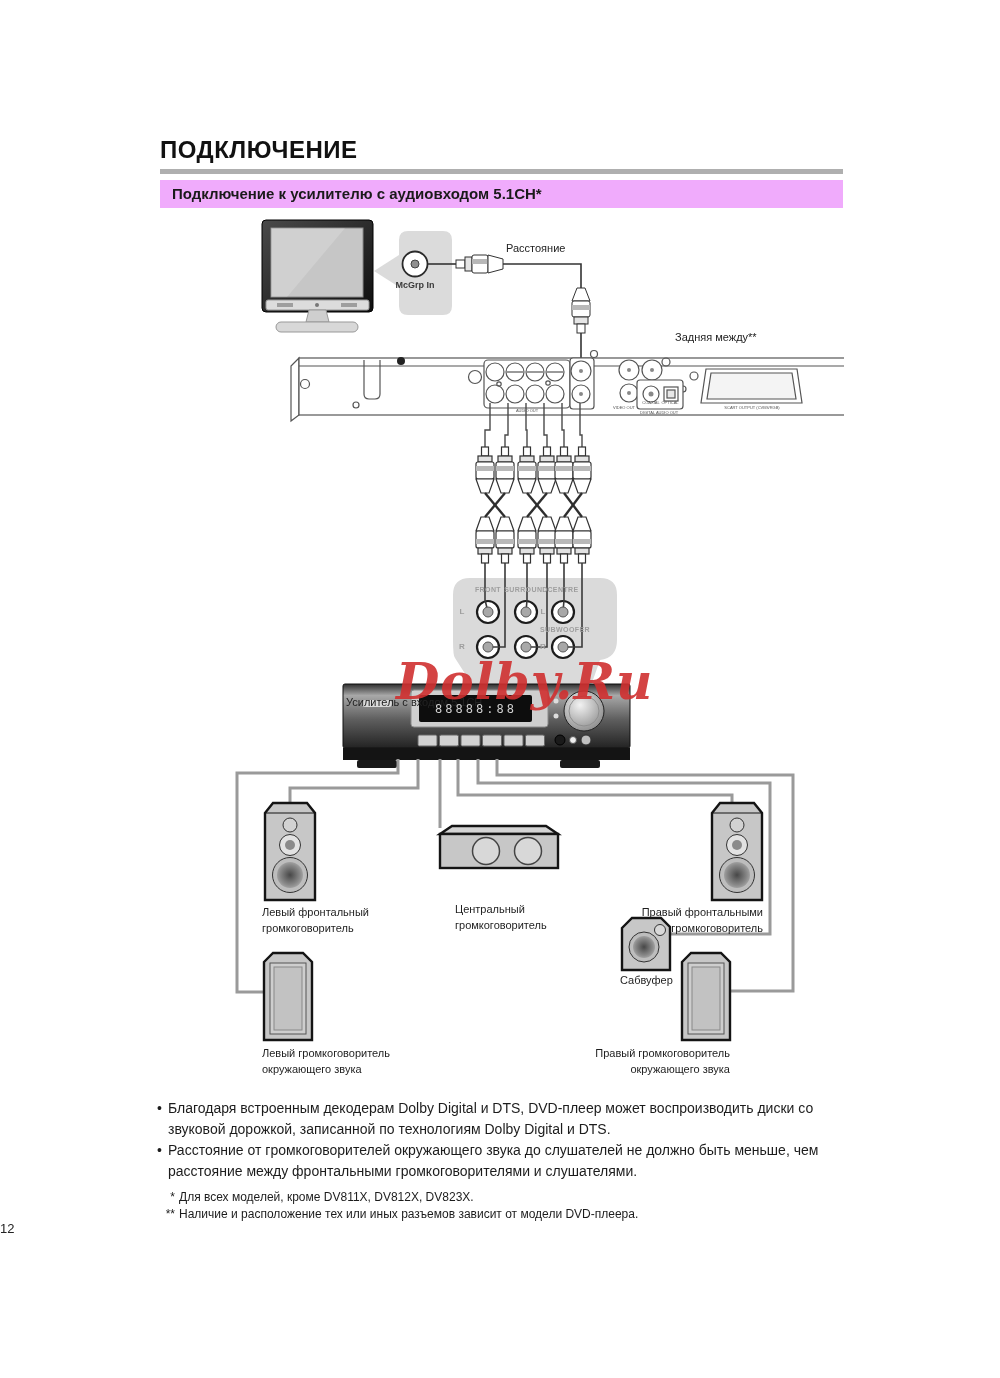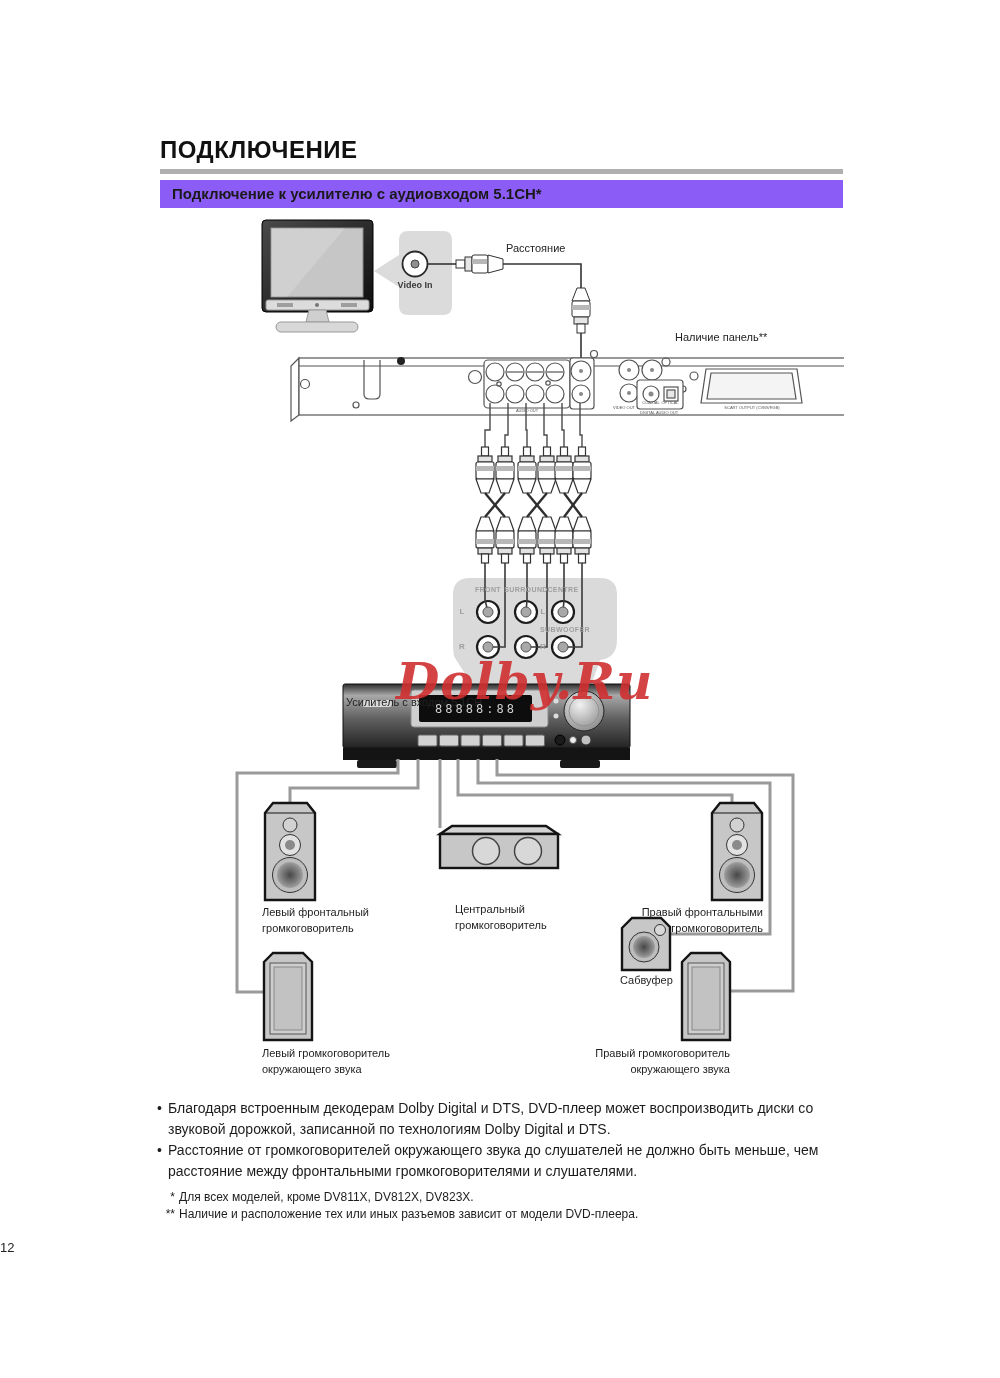--- a/index.html
+++ b/index.html
@@ -2,39 +2,39 @@
 <html><head>
 <meta charset="utf-8">
 <style>
   html,body{margin:0;padding:0;background:#ffffff;}
   #page{position:relative;width:844px;height:1378px;background:#ffffff;overflow:hidden;
         font-family:"Liberation Sans",sans-serif;}
   svg{position:absolute;left:0;top:0;}
   .lbl{position:absolute;color:#1e1e1e;font-family:"Liberation Sans",sans-serif;}
   .title{left:160px;top:136px;font-size:24px;font-weight:bold;letter-spacing:0.5px;color:#111;}
   .rule{position:absolute;left:160px;top:169px;width:683px;height:5px;background:#afafaf;}
-  .hdrbar{position:absolute;left:160px;top:180px;width:683px;height:28px;background:#8b5cf6;}
+  .hdrbar{position:absolute;left:160px;top:180px;width:683px;height:28px;background:#f0abfc;}
   .hdrtext{position:absolute;left:12px;top:0;height:28px;line-height:28px;font-size:15px;font-weight:bold;color:#1a1a1a;}
   .small-lbl{font-size:11px;color:#222;}
   .sp-label{position:absolute;font-size:11px;line-height:1.45;white-space:pre-line;color:#1e1e1e;}
   .port-lbl{position:absolute;font-size:7px;font-weight:bold;color:#9e9e9e;text-align:center;letter-spacing:0.4px;}
   .lr-lbl{position:absolute;font-size:8px;font-weight:bold;color:#9e9e9e;text-align:center;width:12px;}
   .micro{position:absolute;font-size:4px;color:#555;text-align:center;line-height:1.2;}
   .videoin{position:absolute;left:390px;top:280px;width:50px;text-align:center;font-size:9px;font-weight:bold;color:#3a3a3a;}
   .ampdisp{position:absolute;left:424px;top:702px;width:104px;text-align:center;font-size:12px;
            font-family:"DejaVu Sans Mono",monospace;color:#cfcfcf;letter-spacing:3px;font-weight:normal;}
   .watermark{position:absolute;left:396px;top:652px;font-family:"DejaVu Serif",serif;
              font-style:italic;font-weight:bold;font-size:50px;color:#d03030;opacity:0.9;letter-spacing:1px;}
   .notes{position:absolute;left:157px;top:1098px;width:694px;font-size:14px;line-height:1.5;color:#1c1c1c;}
   .note-row{display:flex;}
   .note-bullet{width:11px;flex:none;}
   .footnotes{position:absolute;left:158px;top:1189px;font-size:12px;line-height:1.45;color:#1c1c1c;}
   .fn-row{display:flex;}
   .fn-marker{width:17px;flex:none;text-align:right;margin-right:4px;}
-  .pagenum{position:absolute;left:0;top:1221px;width:1000px;text-align:left;font-size:13px;color:#222;margin-top:19px;}
+  .pagenum{position:absolute;left:0;top:1221px;width:1000px;text-align:left;font-size:13px;color:#222;}
 </style>
 </head>
 <body>
 
 <div id="page">
 
   <svg width="1000" height="1378" viewBox="0 0 1000 1378">
     <defs>
       <linearGradient id="tvFrame" x1="0" y1="0" x2="1" y2="1">
         <stop offset="0" stop-color="#4a4a4a"></stop>
@@ -354,23 +354,23 @@
       <rect x="692" y="967" width="28" height="63" fill="#c2c2c2" stroke="#888"></rect>
     </g>
   </svg>
 
   <div class="lbl title">ПОДКЛЮЧЕНИЕ</div>
   <div class="rule"></div>
   <div class="hdrbar">
     <div class="hdrtext">Подключение к усилителю с аудиовходом 5.1CH*</div>
   </div>
 
-  <div class="videoin">Video In</div>
+  <div class="videoin">McGrp In</div>
   <div class="lbl small-lbl" style="left:506px;top:242px;">Расстояние</div>
-  <div class="lbl small-lbl" style="left:675px;top:331px;">Наличие панель**</div>
+  <div class="lbl small-lbl" style="left:675px;top:331px;">Задняя между**</div>
 
   <div class="micro" style="left:495px;top:409px;width:64px;">AUDIO OUT</div>
   <div class="micro" style="left:598px;top:406px;width:52px;">VIDEO OUT</div>
   <div class="micro" style="left:638px;top:401px;width:26px;">COAXIAL</div>
   <div class="micro" style="left:657px;top:401px;width:26px;">OPTICAL</div>
   <div class="micro" style="left:629px;top:411px;width:60px;">DIGITAL AUDIO OUT</div>
   <div class="micro" style="left:709px;top:406px;width:86px;">SCART OUTPUT (CVBS/RGB)</div>
 
   <div class="port-lbl" style="left:463px;top:586px;width:50px;">FRONT</div>
   <div class="port-lbl" style="left:498px;top:586px;width:56px;">SURROUND</div>

